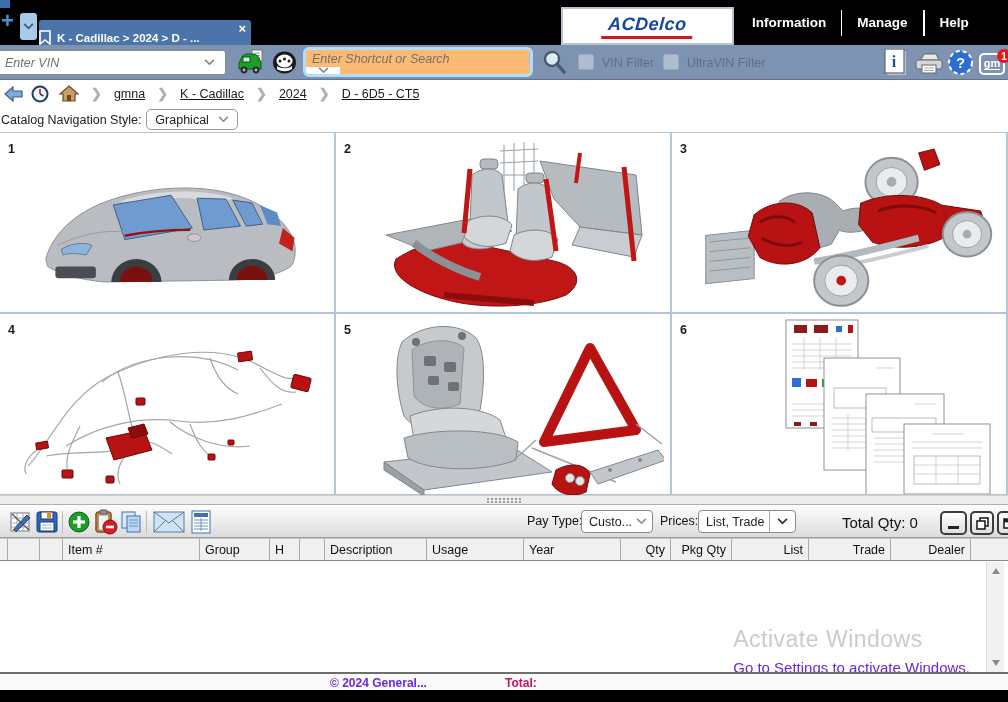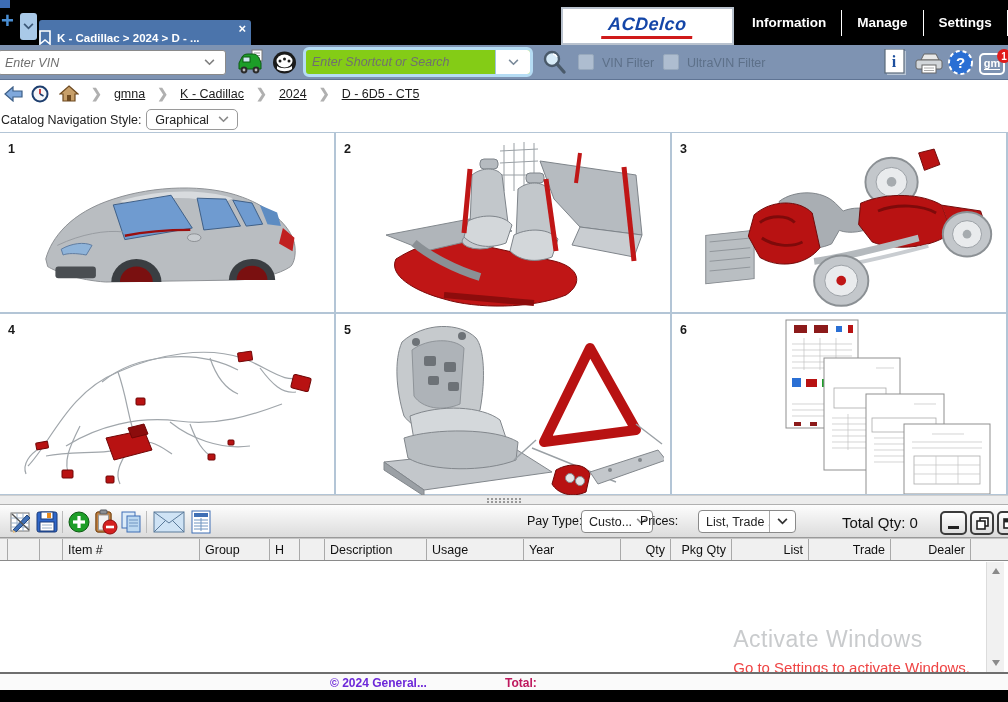--- a/index.html
+++ b/index.html
@@ -21,21 +21,21 @@
   .topmenu .mdiv { width:1px; height:26px; background:#fff; }
 
   
   .toolbar { position:absolute; left:0; top:45px; width:1008px; height:35px; background:#7e93b2; border-bottom:1px solid #5f7494; }
   .vin-combo { position:absolute; left:-2px; top:5px; width:228px; height:25px; background:#fff; border:1px solid #8a8a8a; border-radius:3px; display:flex; align-items:center; }
   .vin-combo input, .search-field input { border:none; outline:none; flex:1; font-family:"Liberation Sans",sans-serif; font-size:12.5px; font-style:italic; color:#333; padding:0 6px; background:transparent; min-width:0; }
   input::placeholder { color:#707070; font-style:italic; }
   .chev { width:11px; height:7px; }
   .combo-chev { padding:0 10px 0 4px; display:flex; align-items:center; }
   .tb-icon { position:absolute; top:4px; }
-  .search-wrap { position:absolute; left:303px; top:2px; width:230px; height:30px; border:3px solid #b5dcf4; border-radius:6px; background:#84cc16; display:flex; align-items:stretch; overflow:hidden; }
+  .search-wrap { position:absolute; left:303px; top:2px; width:230px; height:30px; border:3px solid #b5dcf4; border-radius:6px; background:#fdba74; display:flex; align-items:stretch; overflow:hidden;flex-direction:column; }
   .search-field { flex:1; display:flex; align-items:center; border-right:1px solid #9fc4e0; }
   .search-chevbox { width:34px; display:flex; align-items:center; justify-content:center; background:#fff; }
   .filt-chk { position:absolute; top:9px; width:16px; height:16px; background:#aebdd0; border:1px solid #98a9bd; border-radius:2px; }
   .filt-lbl { position:absolute; top:11px; font-size:12.5px; color:#5d7089; }
   .badge { position:absolute; left:16px; top:-6px; min-width:14px; height:14px; background:#e01b1b; border-radius:7px; color:#fff; font-size:10px; font-weight:bold; display:flex; align-items:center; justify-content:center; padding:0 3px; }
   .gm-box { position:absolute; left:979px; top:8px; width:26px; height:22px; border:2px solid #fff; border-radius:5px; color:#fff; font-size:11px; font-weight:bold; display:flex; align-items:center; justify-content:center; }
   .gm-box span { border-bottom:1px solid #fff; line-height:11px; }
 
   
   .crumbs { position:absolute; left:0; top:80px; width:1008px; height:27px; background:#fff; display:flex; align-items:center; }
@@ -72,21 +72,21 @@
   .thead { position:absolute; left:0; top:538px; width:1008px; height:23px; background:#f0f0f0; border-top:1px solid #c6c6c6; border-bottom:1px solid #8a8a8a; display:flex; }
   .th { border-right:1px solid #a9a9a9; font-size:12.5px; color:#111; display:flex; align-items:center; padding:0 5px; overflow:hidden; white-space:nowrap; }
   .th.r { justify-content:flex-end; }
   .tbody { position:absolute; left:0; top:562px; width:1008px; height:86px; background:#fff; }
   .vscroll { position:absolute; left:986px; top:0; width:18px; height:110px; background:#f1f1f1; border-left:1px solid #dcdcdc; }
   .arr { position:absolute; left:5px; width:0; height:0; border-left:4px solid transparent; border-right:4px solid transparent; }
   .arr.up { top:6px; border-bottom:6px solid #8a8a8a; }
   .arr.dn { bottom:6px; border-top:6px solid #8a8a8a; }
   .wm { position:absolute; right:38px; top:64px; text-align:left; color:#c9cbcd; }
   .wm-1 { font-size:23px; letter-spacing:.5px; }
-  .wm-2 { font-size:15px; color:#ef4444; margin-top:6px; }
+  .wm-2 { font-size:15px; color:#6d28d9; margin-top:6px; }
 
   
   .footer { position:absolute; left:0; top:672px; width:1008px; height:18px; background:#fafafa; border-top:2px solid #6e6e6e; }
   .f-copy { position:absolute; left:330px; top:2px; font-size:12px; font-weight:bold; color:#6d28d9; }
   .f-total { position:absolute; left:505px; top:2px; font-size:12px; font-weight:bold; color:#be185d; }
   .blackbar { position:absolute; left:0; top:690px; width:1008px; height:12px; background:#000; }
 </style>
 </head>
 <body>
 
@@ -108,21 +108,20 @@
       <span class="tab-close">×</span>
     </div>
     <div class="logo-box">
       <span class="logo-text">ACDelco</span>
     </div>
     <div class="topmenu">
       <div class="mi">Information</div>
       <div class="mdiv"></div>
       <div class="mi">Manage</div>
       <div class="mdiv"></div>
-      <div class="mi">Settings</div>
       <div class="mdiv"></div>
       <div class="mi">Help</div>
     </div>
   </div>
 
   <div class="toolbar">
     <div class="vin-combo">
       <input type="text" placeholder="Enter VIN" style="">
       <span class="combo-chev">
           <svg class="chev" viewBox="0 0 12 8">
@@ -550,21 +549,21 @@
       </svg>
     </div>
 
     <div class="pt-lbl" style="left:527px;">Pay Type:</div>
     <div class="pt-combo" style="left:581px;width:72px;">
       <span class="txt">Custo...</span>
       <svg class="chev" viewBox="0 0 12 8" style="margin:0 5px 0 auto;">
           <path d="M1,1 L6,6 L11,1" fill="none" stroke="#8a8a8a" stroke-width="1.8"></path>
         </svg>
     </div>
-    <div class="pt-lbl" style="left:640px;">Prices:</div>
+    <div class="pt-lbl" style="left:660px;">Prices:</div>
     <div class="pt-combo" style="left:698px;width:98px;">
       <span class="txt">List, Trade ...</span>
       <span class="cv">
         <svg class="chev" viewBox="0 0 12 8">
             <path d="M1,1 L6,6 L11,1" fill="none" stroke="#333" stroke-width="2"></path>
           </svg>
       </span>
     </div>
     <div class="pt-lbl" style="left:842px;font-size:15px;">Total Qty: 0</div>
 

